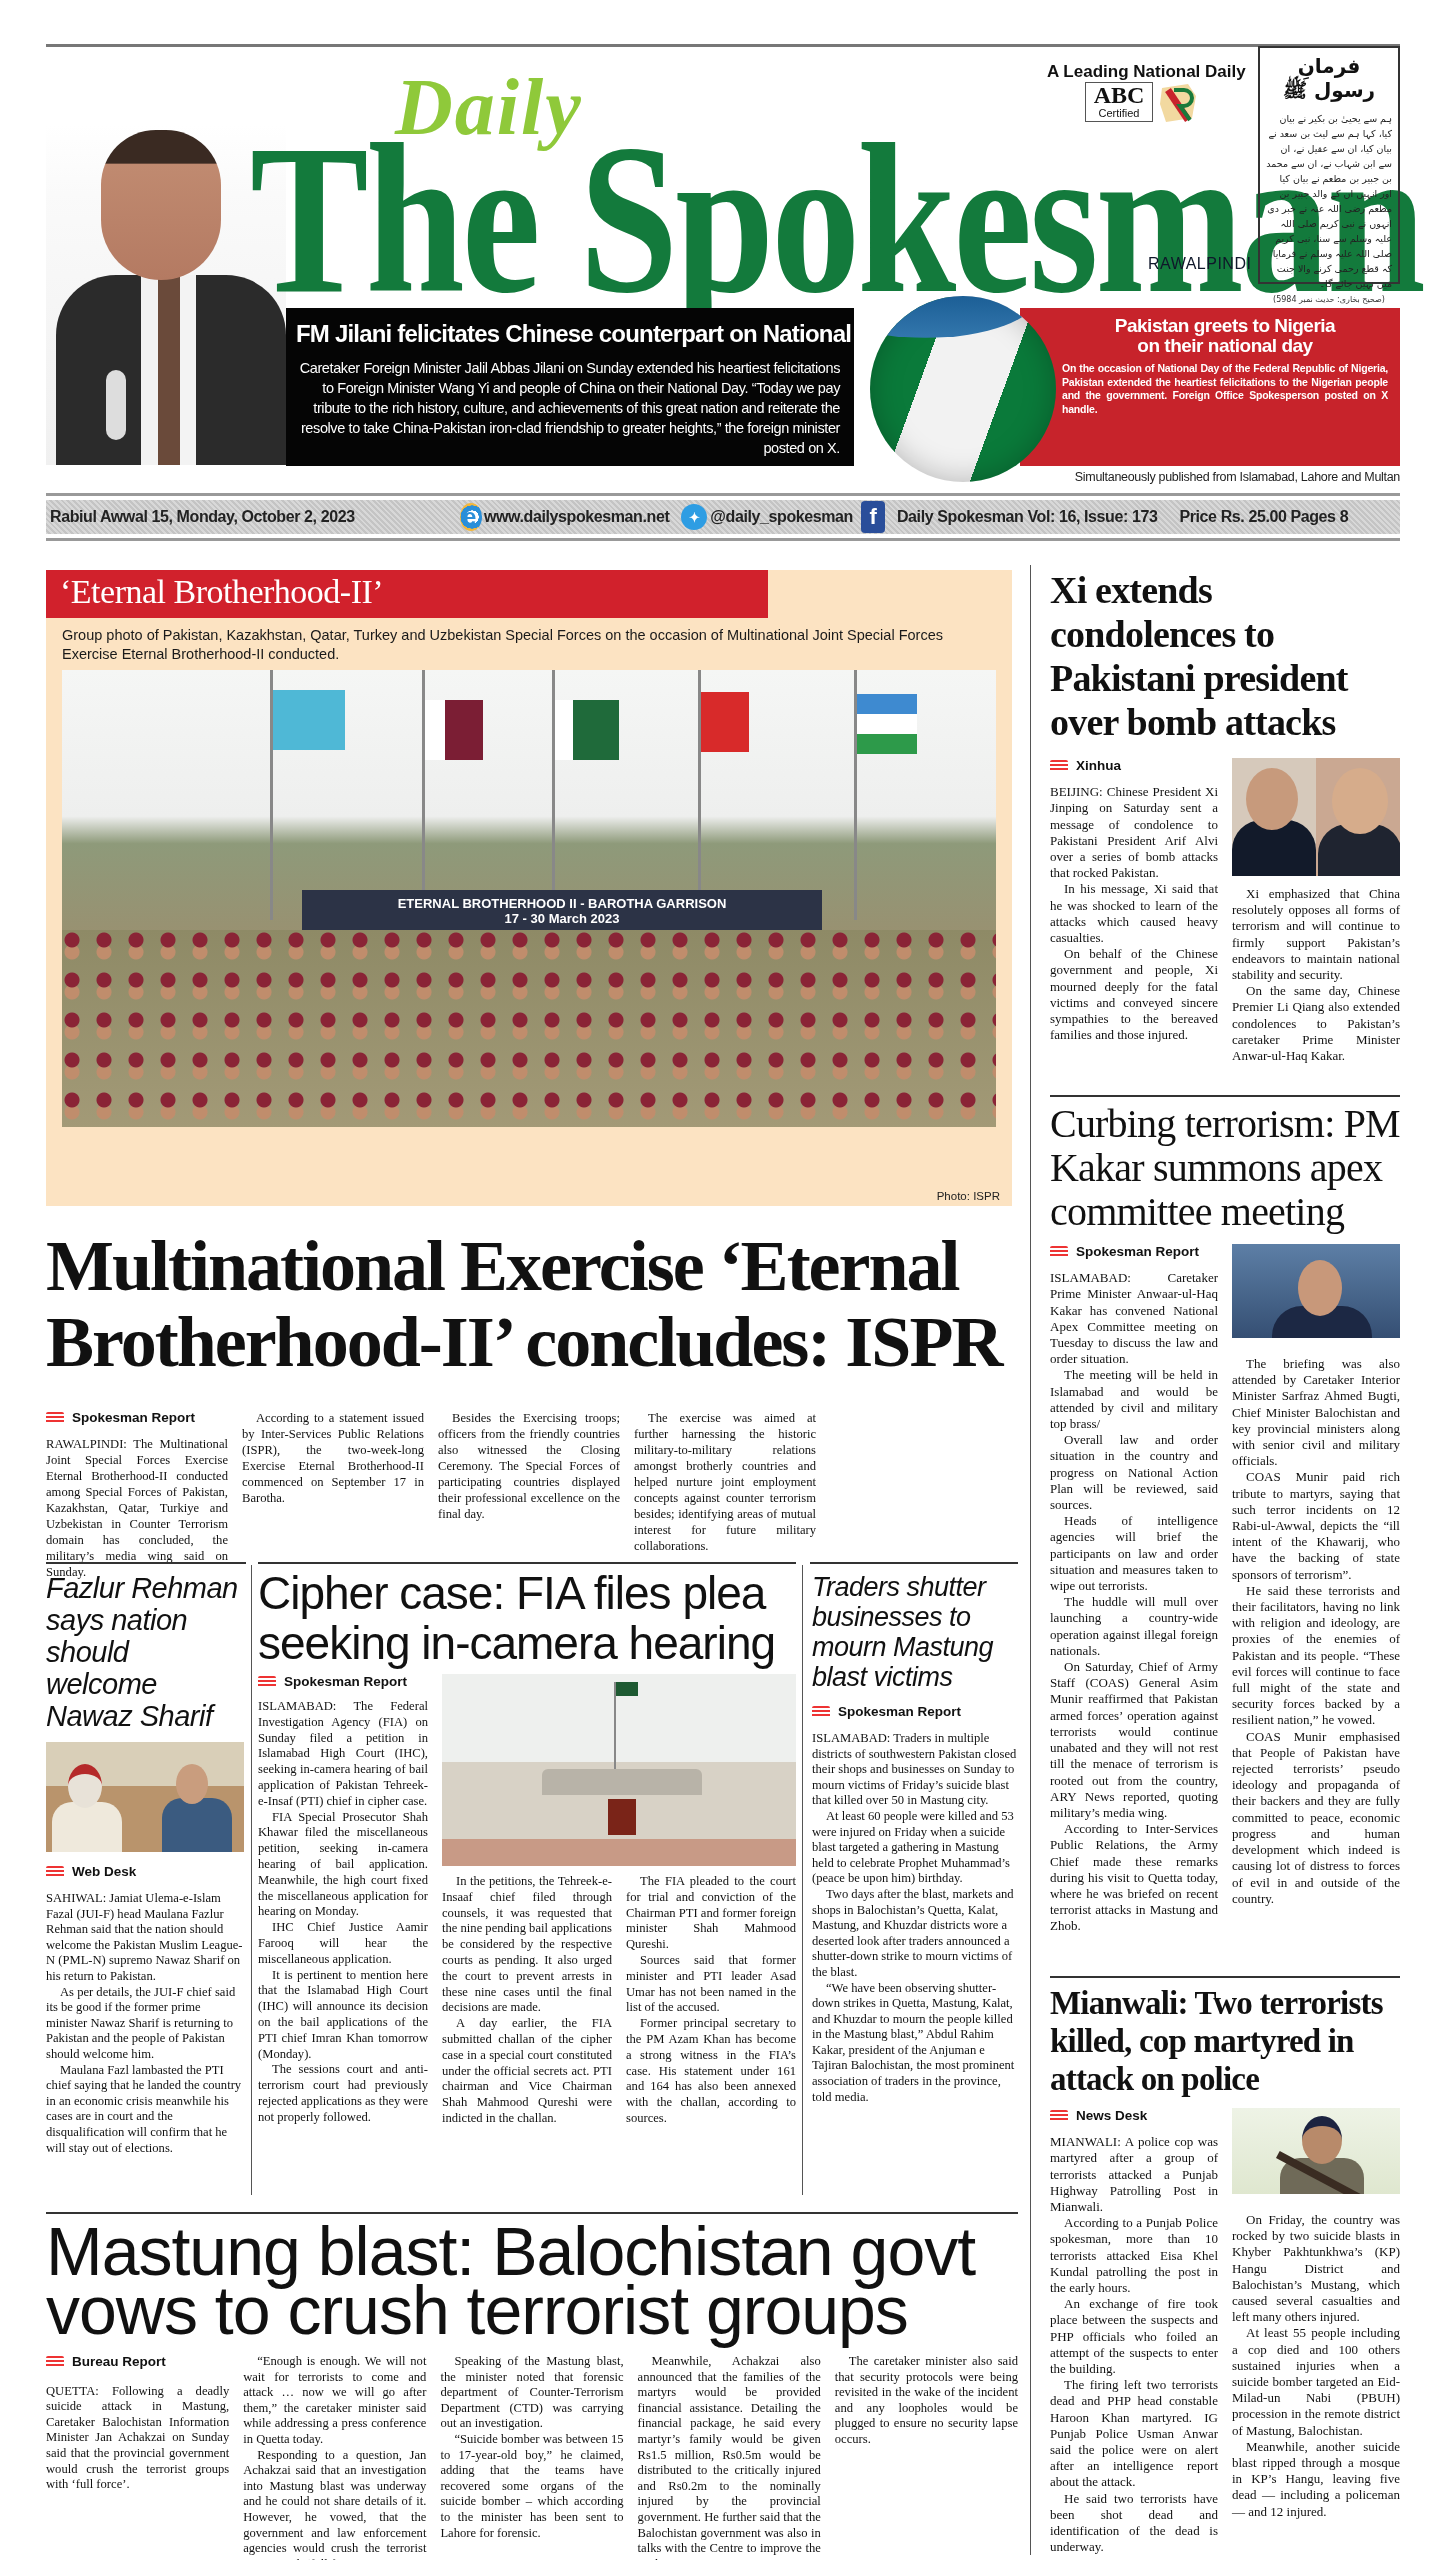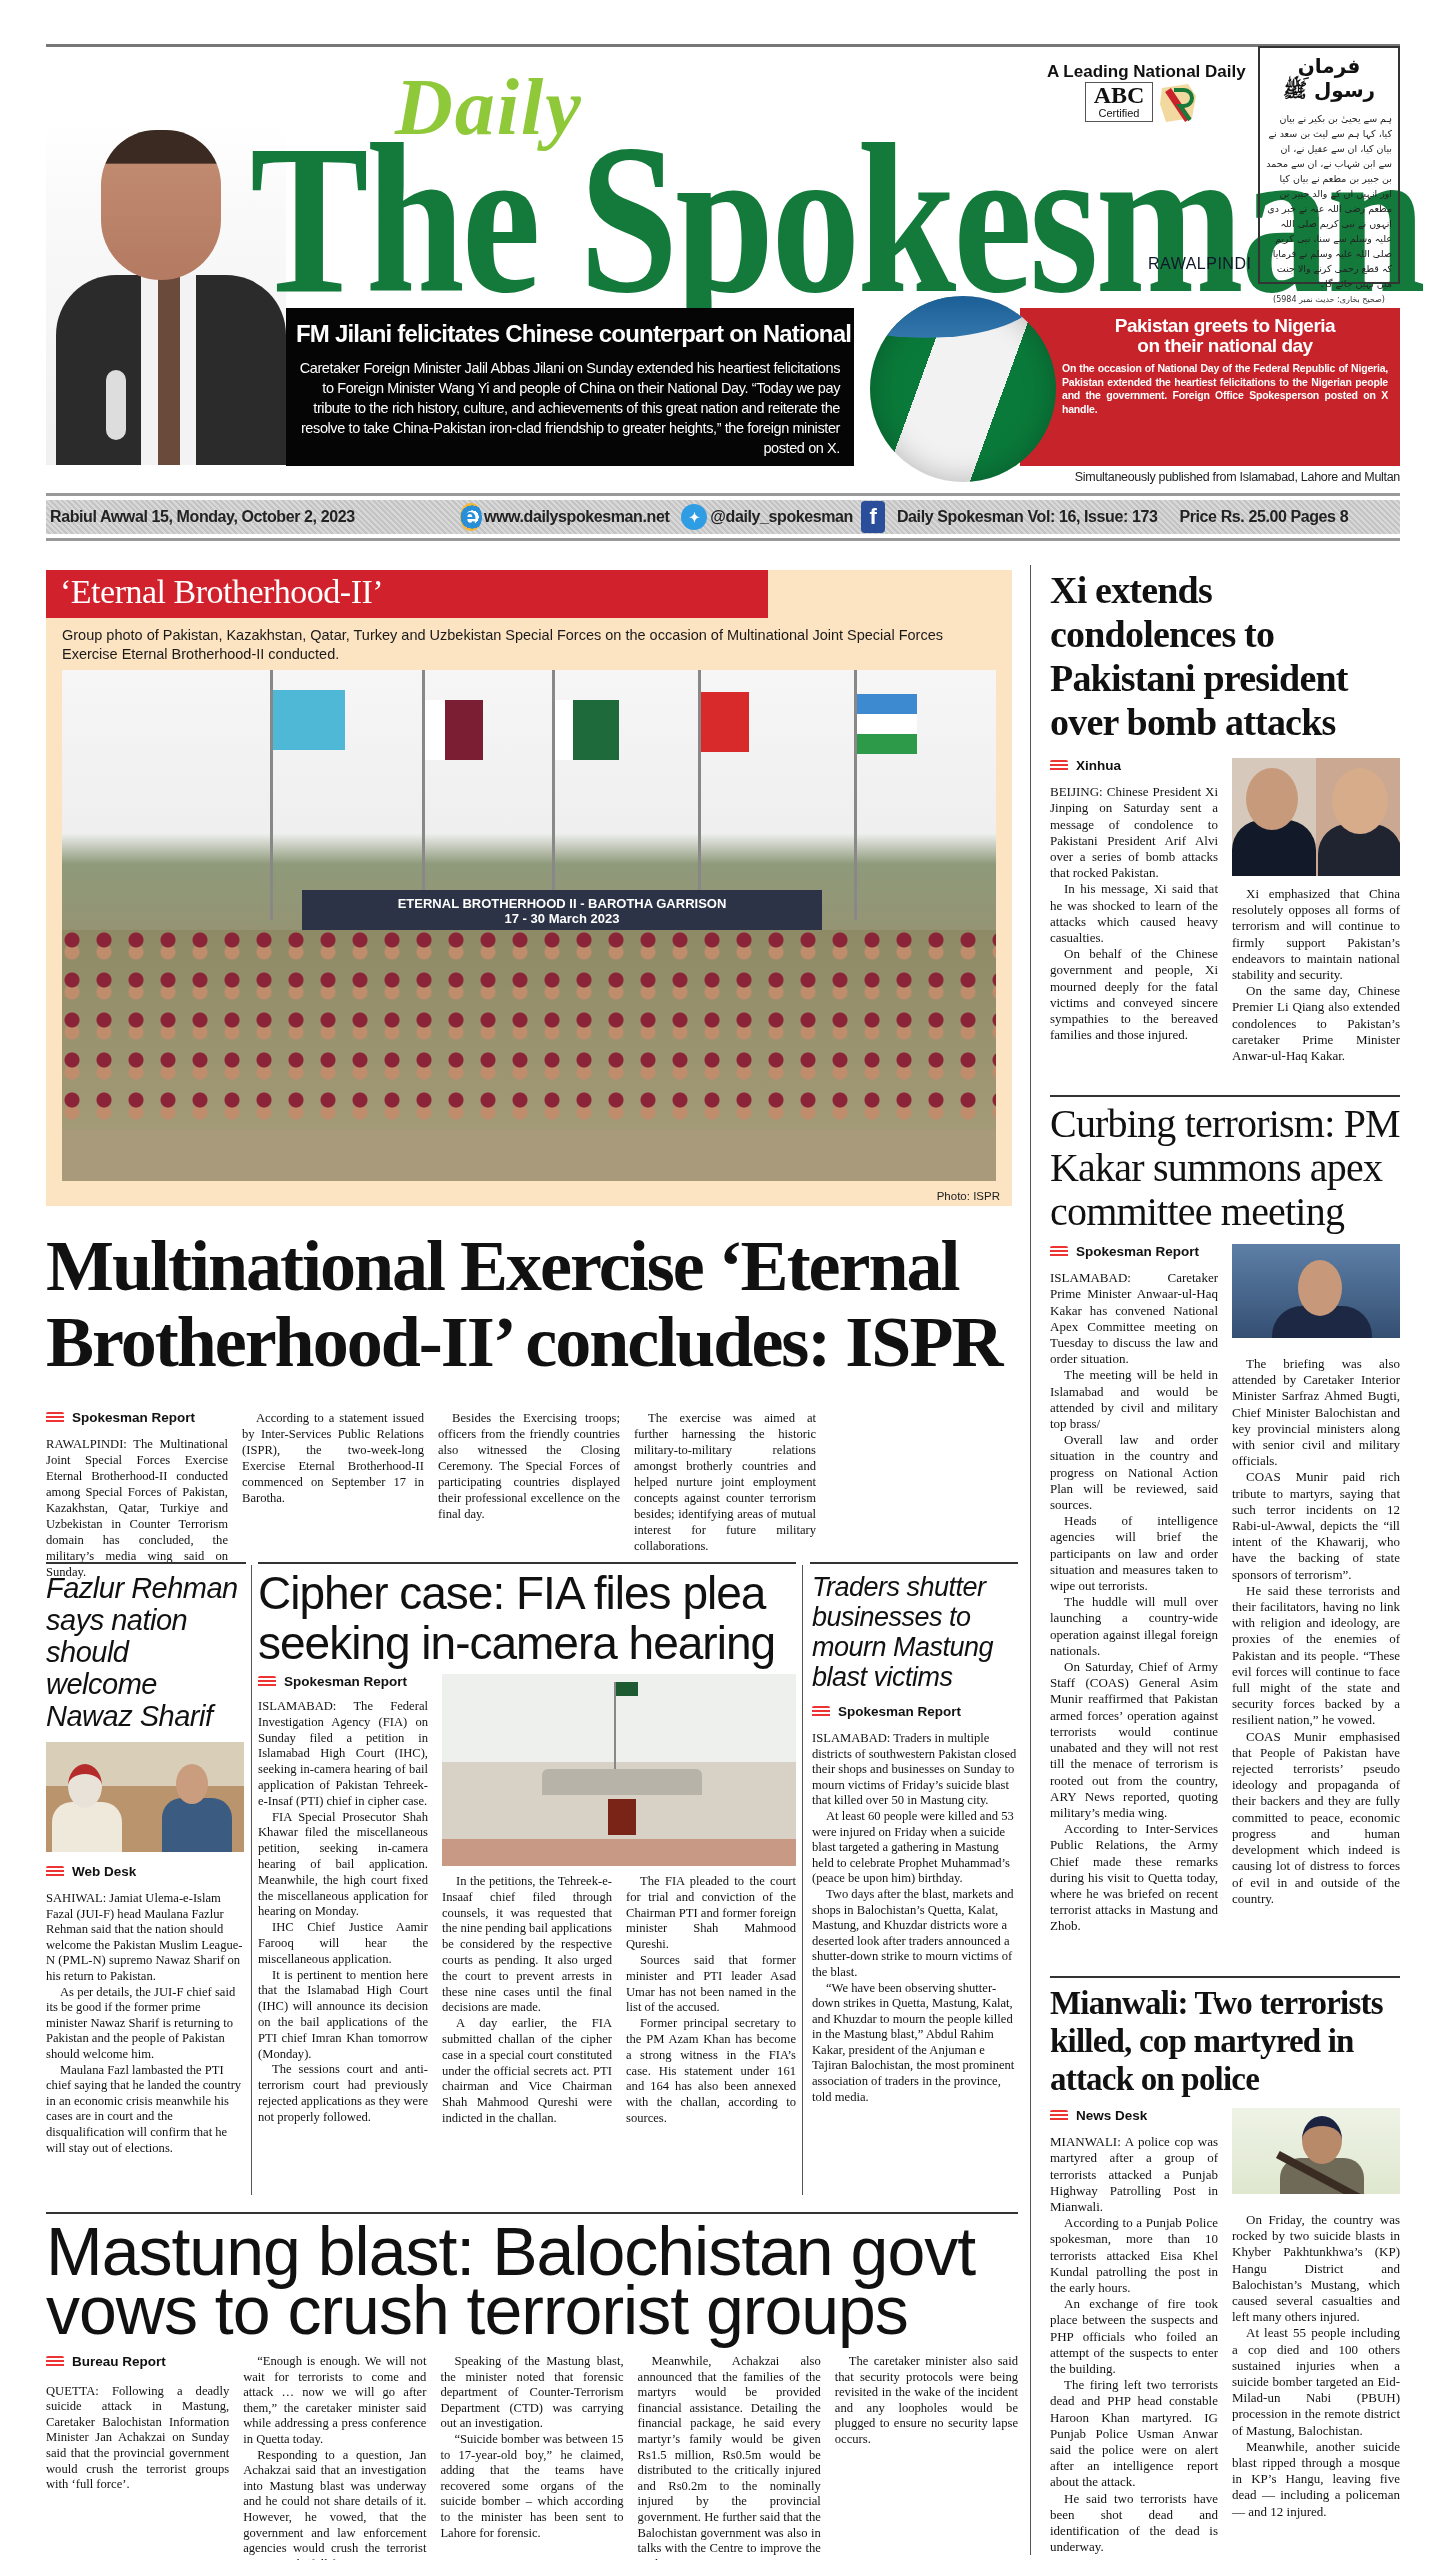--- a/index.html
+++ b/index.html
@@ -55,21 +55,21 @@
   .date-bar .ie-icon { width: 22px; height: 28px; border-radius: 50%; background: radial-gradient(circle at 55% 50%, #fff 0 35%, #2a8fd9 36% 62%, transparent 63%), linear-gradient(#f3b73c,#f3b73c); background-blend-mode: normal; display:inline-block; margin-right: 2px; position: relative; }
   .date-bar .ie-icon::after { content:"e"; position:absolute; left:3px; top:0; font-size:24px; color:#2a8fd9; font-family:"Liberation Sans",sans-serif; }
   .date-bar .tw-icon { width: 26px; height: 26px; border-radius: 50%; background: #2e9de3; color:#fff; display:inline-flex; align-items:center; justify-content:center; font-size:13px; margin: 0 3px 0 12px; }
   .date-bar .fb-icon { width: 24px; height: 32px; border-radius: 4px; background: #2a4e9a; color:#fff; display:inline-flex; align-items:center; justify-content:center; font-size:22px; margin: 0 12px 0 8px; font-family:"Liberation Sans",sans-serif; }
   .date-bar .vol { margin-right: 22px; }
 
   
   .photo-box { left: 46px; top: 570px; width: 966px; height: 636px; background: #fce3c2; }
   .photo-box .tag { position:absolute; left: 0; top: 0; width: 722px; height: 48px; background: #d1212c; color:#fff; font-family: "Liberation Serif", serif; font-size: 34px; padding: 3px 14px; letter-spacing: -0.5px; }
   .photo-box .caption { position:absolute; left: 16px; top: 56px; width: 940px; font-family: "Liberation Sans", sans-serif; font-size: 14.5px; line-height: 19px; color: #1a1a1a; }
-  .photo-img { position:absolute; left: 16px; top: 100px; width: 934px; height: 511px; background: linear-gradient(180deg,#f5f6f5 0%, #eeefee 32%, #8e9a7a 38%, #9a9070 60%, #8b7c5d 88%, #b8a686 100%); overflow:hidden; }
+  .photo-img { position:absolute; left: 16px; top: 100px; width: 934px; height: 457px; background: linear-gradient(180deg,#f5f6f5 0%, #eeefee 32%, #8e9a7a 38%, #9a9070 60%, #8b7c5d 88%, #b8a686 100%); overflow:hidden; }
   .flagpole { position:absolute; top: 0; width: 3px; height: 250px; background: #888; }
   .flag { position:absolute; width: 72px; height: 60px; }
   .banner { position:absolute; left: 240px; top: 220px; width: 520px; height: 50px; background: #2c3346; color:#fff; text-align:center; font-family:"Liberation Sans",sans-serif; font-size:13px; font-weight:bold; padding-top: 6px; }
   .troops { position:absolute; left: 0; top: 260px; width: 934px; height: 200px; background:
      radial-gradient(circle at 10px 10px, #8a2436 0 7px, transparent 8px) 0 0/32px 40px,
      radial-gradient(circle at 10px 22px, #c08d6c 0 7px, transparent 8px) 0 0/32px 40px,
      linear-gradient(180deg,#8e8a66,#a39a77); }
   .ground { position:absolute; left:0; top: 460px; width: 934px; height: 51px; background: #a89a7b; }
   .photo-credit { position:absolute; right: 12px; bottom: 4px; font-family:"Liberation Sans",sans-serif; font-size: 11.5px; color:#222; }
 

